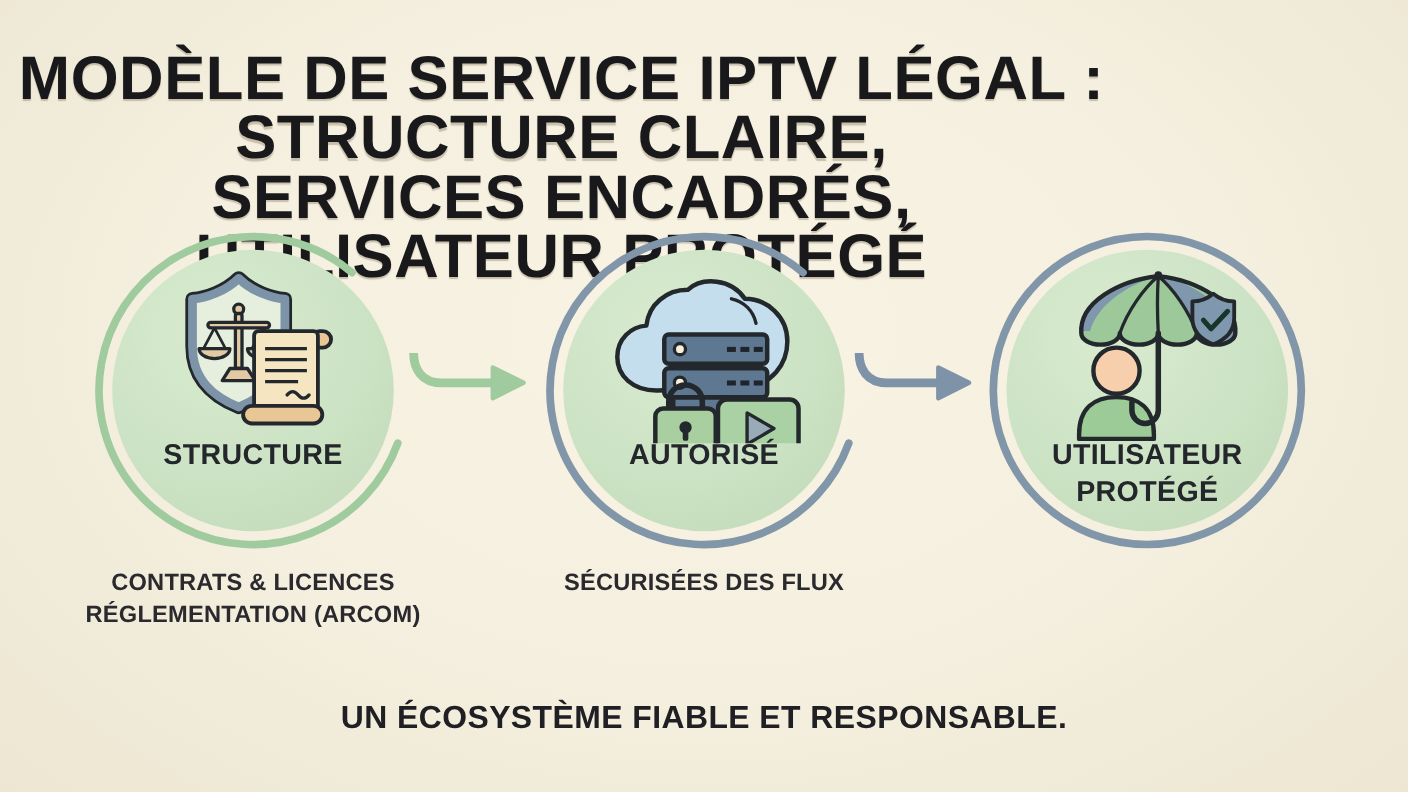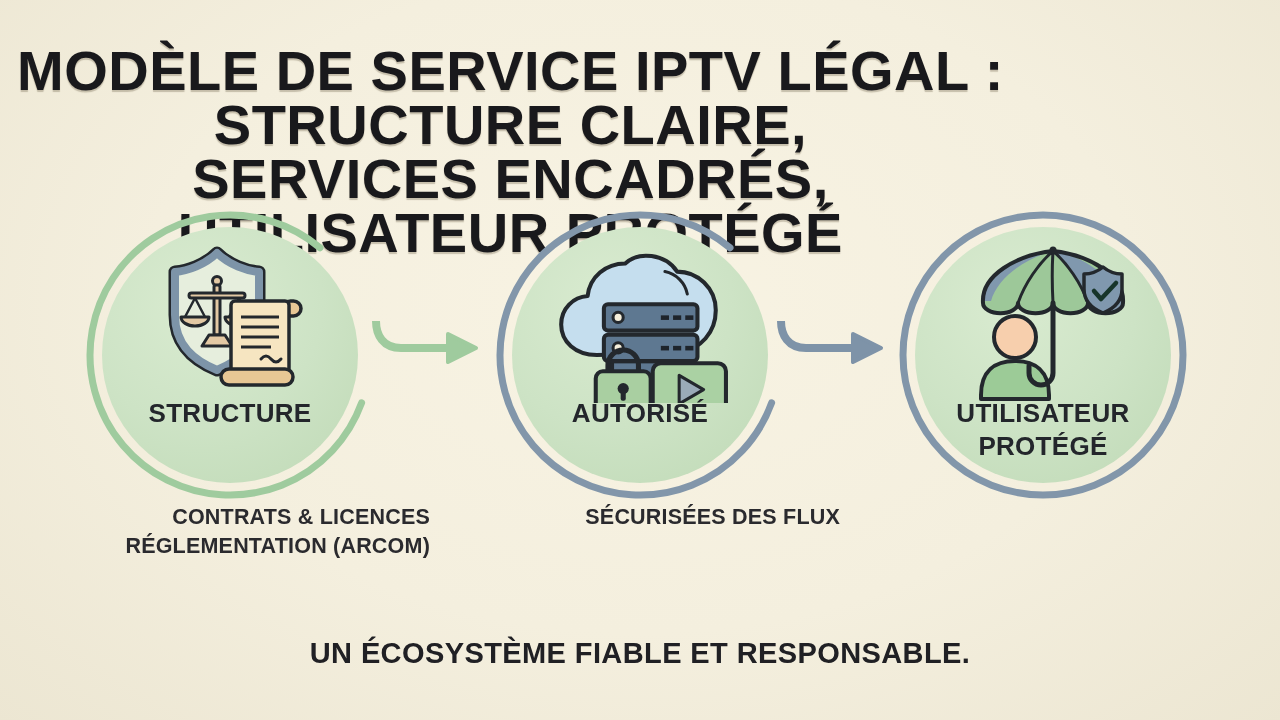--- a/index.html
+++ b/index.html
@@ -14,21 +14,21 @@
     color:#19191c;text-shadow:0 2px 1px rgba(80,65,40,.28);
   }
   .step{position:absolute;top:205px;width:300px;height:300px;}
   .step svg.ring{position:absolute;left:0;top:0;}
   .icon{position:absolute;left:50%;transform:translateX(-50%);}
   .step-label{
     position:absolute;top:192px;left:0;width:300px;text-align:center;
     font-weight:700;font-size:26px;line-height:33px;letter-spacing:.3px;color:#23262b;
   }
   .caption{
-    position:absolute;top:503px;width:400px;text-align:right;
+    position:absolute;top:515px;width:400px;text-align:center;
     font-weight:700;font-size:21.5px;line-height:29px;letter-spacing:.2px;color:#2a2a2e;
   }
   .footer{
     position:absolute;top:637px;left:0;width:1280px;text-align:center;
     font-weight:700;font-size:29px;letter-spacing:.4px;color:#202024;
   }
   .arrow{position:absolute;top:321px;}
 </style>
 </head>
 <body>

